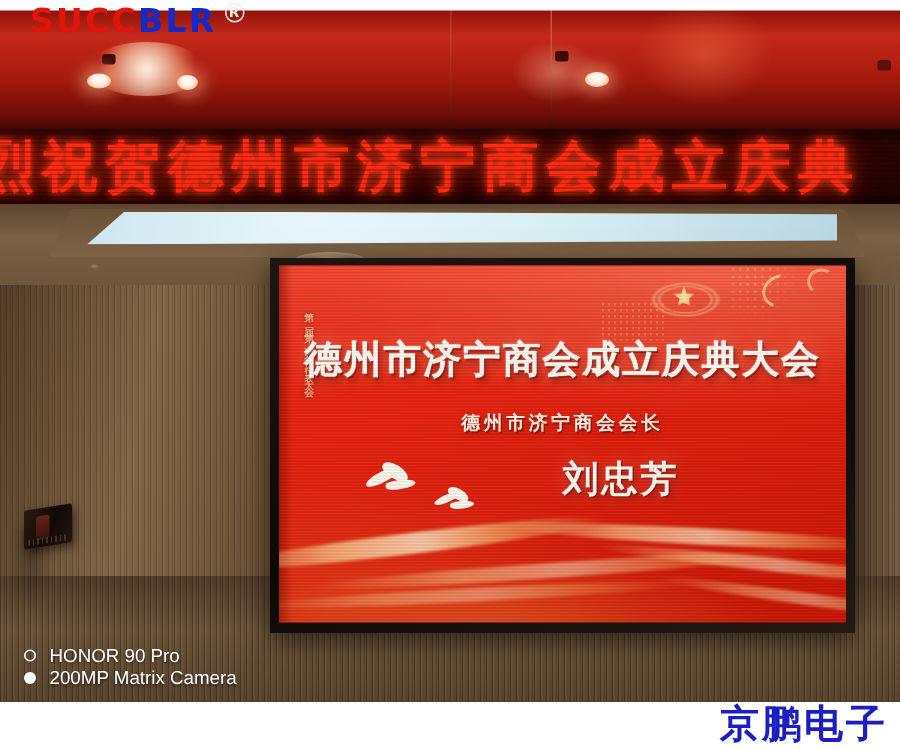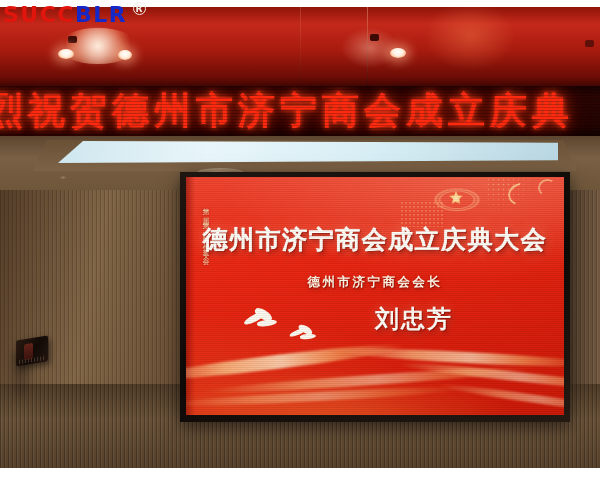--- a/index.html
+++ b/index.html
@@ -326,21 +326,21 @@
   .sp-head{
     position:absolute; left:15px; top:0; width:22px; height:24px; border-radius:48% 48% 44% 44%;
     background:linear-gradient(180deg,#7a5a42 0%, #9a7355 40%, #8a6448 100%);
   }
   .sp-hair{
     position:absolute; left:14px; top:-1px; width:24px; height:11px; border-radius:50% 50% 40% 40%;
     background:#17100b;
   }
 
   
-  .brand{ position:absolute; left:3px; top:4px; z-index:40; }
+  .brand{ position:absolute; left:20px; top:4px; z-index:40; }
   .brand-wordmark{
     font-family:"DejaVu Sans","Liberation Sans",sans-serif;
     font-weight:700; font-size:22px; letter-spacing:1.5px; line-height:1;
     white-space:nowrap;
   }
   .brand-succ{ color:#e2150c; }
   .brand-blr{ color:#1528c8; }
   .brand-reg{
     display:inline-block; font-size:11px; color:#f2efe9; vertical-align:top;
     margin-left:6px; position:relative; top:-2px;
@@ -488,15 +488,26 @@
   </div>
 
   <div class="bottom-white"></div>
 
   <div class="brand">
     <div class="brand-wordmark">
       <span class="brand-succ">SUCC</span><span class="brand-blr">BLR</span><span class="brand-reg"><span>R</span></span>
     </div>
   </div>
 
-
+  <div class="honor">
+    <div class="honor-row">
+      <span class="dot-hollow"></span>
+      <span>HONOR 90 Pro</span>
+    </div>
+    <div class="honor-row">
+      <span class="dot-solid"></span>
+      <span>200MP Matrix Camera</span>
+    </div>
+  </div>
+
+  <div class="wm-cn">京鹏电子</div>
 
 </div>
 
 </body></html>

